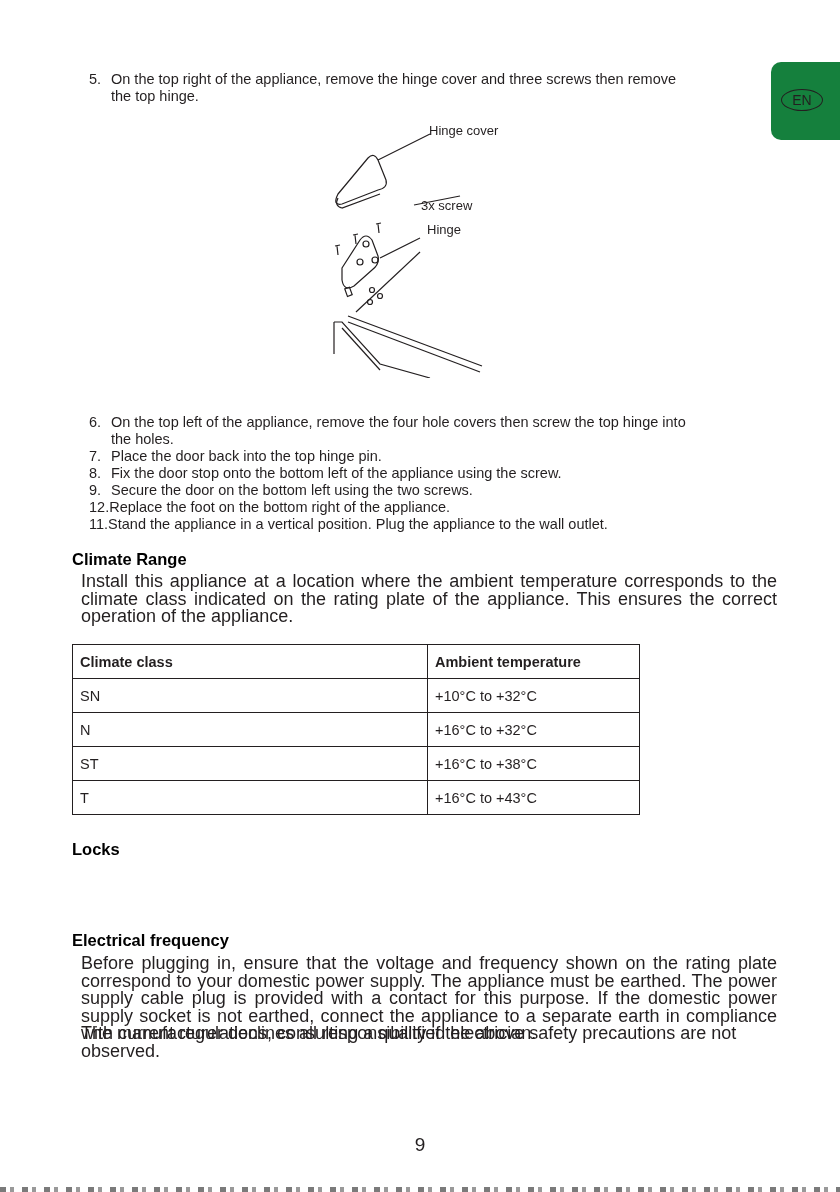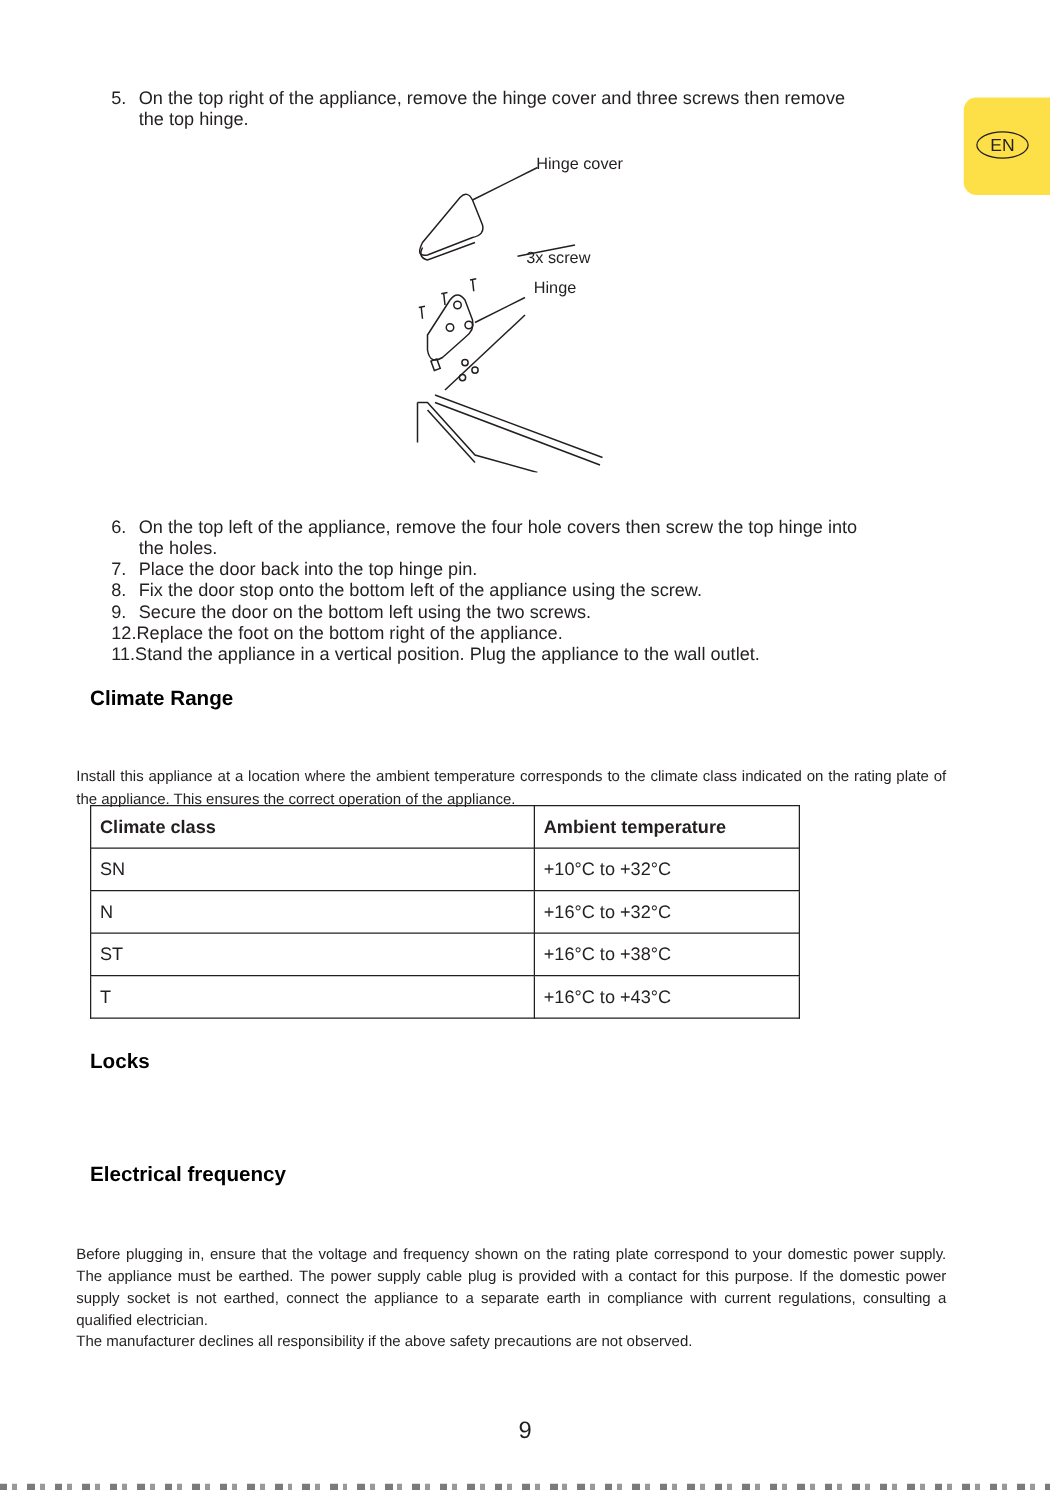--- a/index.html
+++ b/index.html
@@ -1,30 +1,30 @@
 <!DOCTYPE html>
 <html><head>
 <meta charset="utf-8">
 <style>
   html, body { margin:0; padding:0; }
   body { width:840px; height:1192px; background:#ffffff; position:relative; overflow:hidden;
          font-family:"Liberation Sans", sans-serif; color:#231f20; }
   .page { position:absolute; left:0; top:0; width:840px; height:1192px; }
-  .lang-tab { position:absolute; left:771px; top:78px; width:69px; height:78px; background:#fde047;
+  .lang-tab { position:absolute; left:771px; top:62px; width:69px; height:78px; background:#15803d;
               border-radius:10px 0 0 10px; }
   .lang-oval { position:absolute; left:10px; top:27px; width:40px; height:20px; border:1.5px solid #231f20;
                border-radius:50%; font-size:14px; line-height:20px; text-align:center; color:#231f20; }
   .step { position:absolute; left:72px; font-size:14.5px; line-height:17px; width:700px;margin-left:17px; }
   .step .num { display:inline-block; width:22px; }
   .step .cont { padding-left:22px; display:block; }
   .step10 .num, .step11 .num { width:auto; }
   .diagram { position:absolute; left:320px; top:108px; width:220px; height:270px; }
   .diagram-label { position:absolute; font-size:13px; color:#231f20; }
   h2 { position:absolute; left:72px; margin:0; font-size:16.5px; font-weight:bold; color:#000000; }
-  .para { position:absolute; left:61px; width:696px; font-size:12px; line-height:17.5px; text-align:justify;margin-top:40px; }
+  .para { position:absolute; left:81px; width:696px; font-size:18px; line-height:17.5px; text-align:justify; }
   table.climate { position:absolute; left:72px; top:644px; width:568px; border-collapse:collapse; font-size:14.5px; }
   table.climate td, table.climate th { border:1px solid #231f20; height:33px; padding:0 7px; text-align:left; vertical-align:middle; }
   table.climate th { font-weight:bold; }
   table.climate td.c1, table.climate th.c1 { width:340px; }
   .page-num { position:absolute; left:0; width:840px; top:1134px; text-align:center; font-size:19px; }
   .bottom-strip { position:absolute; left:0; top:1187px; width:840px; height:5px;
                   background:repeating-linear-gradient(90deg,#222 0 6px,#fff 6px 10px,#555 10px 14px,#fff 14px 22px); opacity:0.6; }
 </style>
 </head>
 <body>

